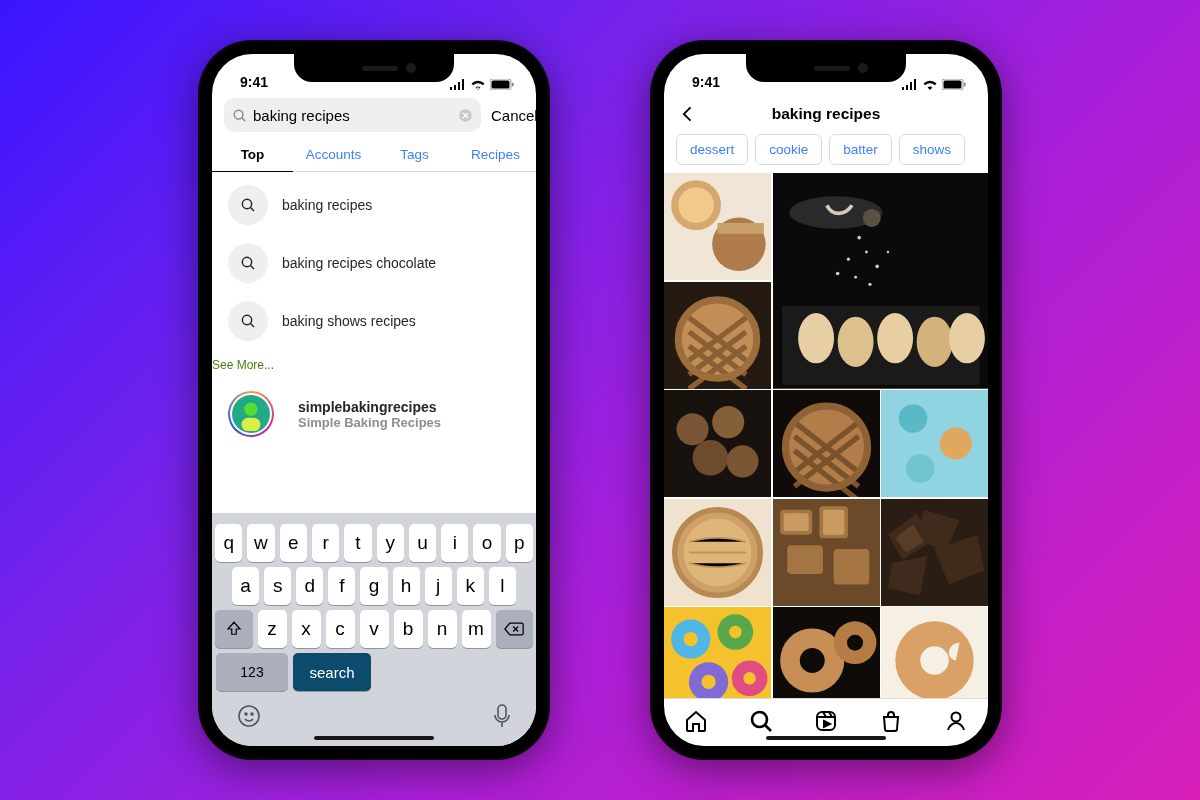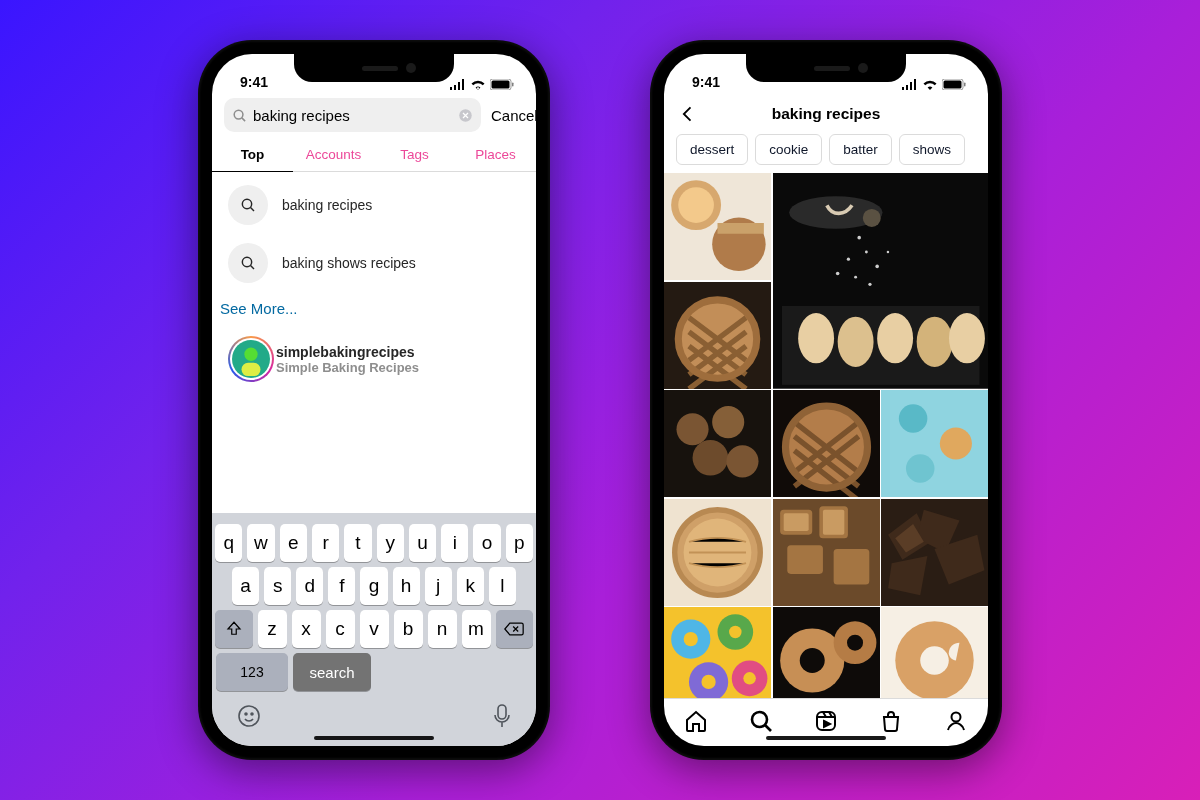--- a/index.html
+++ b/index.html
@@ -74,27 +74,27 @@
   .search-row { display:flex; align-items:center; padding: 4px 12px 6px 12px; gap:10px;}
   .search-field {
     flex:1; height:34px; background:#efefef; border-radius:10px;
     display:flex; align-items:center; padding:0 8px; gap:6px;
   }
   .search-field input {
     flex:1; border:none; background:transparent; font-size:15px; outline:none; color:#000;
   }
   .cancel { font-size:15px; color:#000; }
   .tabs { display:flex; border-bottom: .5px solid #dbdbdb; align-items: flex-end;}
-  .tab { flex:1; text-align:center; padding:9px 0; font-size:13.5px; color:#ec4899;}
+  .tab { flex:1; text-align:center; padding:9px 0; font-size:13.5px; color:#3b82f6;}
   .tab.active { color:#000; font-weight:600; border-bottom:1.5px solid #000; margin-bottom:-1px;}
   .sug-row { display:flex; align-items:center; gap:14px; padding:9px 16px;}
   .sug-icon { width:40px; height:40px; border-radius:50%; background:#efefef; display:flex; align-items:center; justify-content:center;}
   .sug-text { font-size:14px; color:#262626;}
-  .see-more { color:#0369a1; font-size:15px; padding:8px 8px 12px;}
-  .acct-row { display:flex; align-items:center; gap:2px; padding:7px 16px;}
+  .see-more { color:#4d7c0f; font-size:12px; padding:8px 0 12px;}
+  .acct-row { display:flex; align-items:center; gap:24px; padding:7px 16px;}
   .avatar-ring { width:46px; height:46px; border-radius:50%; padding:2px; background: conic-gradient(#f99b4a,#d6249f,#285AEB,#f99b4a);}
   .avatar-ring.alt { background: conic-gradient(#5851DB,#C13584,#E1306C,#F56040,#FCAF45,#5851DB);}
   .avatar { width:100%; height:100%; border-radius:50%; background:#fff; padding:2px; display:flex; align-items:center; justify-content:center;}
   .avatar svg{ width:100%; height:100%;}
   .acct-user { font-size:14px; font-weight:600; color:#262626;}
   .acct-name { font-size:13px; color:#8e8e8e;font-weight:bold;}
 
   .keyboard {
     margin-top:auto;
     background: #d1d4da;
@@ -102,29 +102,29 @@
   }
   .krow { display:flex; justify-content:center; gap:5px; margin:5px 0;}
   .key { flex:1; max-width:29px; height:38px; background:#fff; border-radius:5px; box-shadow:0 1px 0 rgba(0,0,0,.3); display:flex; align-items:center; justify-content:center; font-size:19px; color:#000;}
   .krow.mid .key{ max-width:29px;}
   .krow.mid { padding:0 17px;}
   .krow.bot { padding:0 0;}
   .key.shift, .key.back { max-width:40px; background:#abb0bc;}
   .actionrow { display:flex; gap:5px; margin:5px 1px;}
   .key.num{ flex:0 0 72px; max-width:72px; background:#abb0bc; font-size:14px;}
   .key.space{ flex:1; max-width:none; font-size:15px;}
-  .key.search{ flex:0 0 78px; max-width:78px; background:#737373; color:#fff; font-size:15px;}
+  .key.search{ flex:0 0 78px; max-width:78px; background:#0c4a6e; color:#fff; font-size:15px;}
   .kb-bottom { display:flex; justify-content:space-between; padding:8px 22px 14px;}
 
   
   .hdr2 { height:40px; display:flex; align-items:center; justify-content:center; position:relative;}
   .hdr2 .back { position:absolute; left:14px; top:10px;}
   .hdr2 .title { font-size:15.5px; font-weight:600; color:#000;}
   .chips { display:flex; gap:7px; padding:0 0 8px 12px; overflow:hidden;}
-  .chip { border:1px solid #dbdbdb; border-radius:6px; padding:7px 13px; font-size:13.5px; color:#0f172a; white-space:nowrap;}
+  .chip { border:1px solid #dbdbdb; border-radius:6px; padding:7px 13px; font-size:13.5px; color:#3b82f6; white-space:nowrap;}
   .grid { flex:1; overflow:hidden; display:grid; grid-template-columns: 1fr 1fr 1fr; grid-auto-rows: 107px; gap:1.5px; background:#fff;}
   .cell { background:#888; position:relative; overflow:hidden;}
   .cell svg { width:100%; height:100%; display:block;}
   .cell.hero { grid-column: span 2; grid-row: span 2;}
   .tabbar { height:48px; border-top:.5px solid #dbdbdb; display:flex; align-items:center; justify-content:space-around; padding-bottom:4px;}
   .tabbar .item svg { display:block;}
 </style>
 </head>
 <body>
 
@@ -160,32 +160,41 @@
             <path d="M8 8l8 8M16 8l-8 8" stroke="#fff" stroke-width="2"></path>
           </svg>
       </div>
       <span class="cancel">Cancel</span>
     </div>
 
     <div class="tabs">
       <div class="tab active">Top</div>
       <div class="tab">Accounts</div>
       <div class="tab">Tags</div>
-      <div class="tab">Places</div>
+      <div class="tab">Recipes</div>
     </div>
 
     <div style="padding-top:4px;">
       <div class="sug-row">
         <div class="sug-icon">
             <svg width="16" height="16" viewBox="0 0 24 24" fill="none" stroke="#262626" stroke-width="2.2">
               <circle cx="10.5" cy="10.5" r="7"></circle>
               <line x1="21" y1="21" x2="15.8" y2="15.8"></line>
             </svg>
           </div>
         <span class="sug-text">baking recipes</span>
+      </div>
+      <div class="sug-row">
+        <div class="sug-icon">
+            <svg width="16" height="16" viewBox="0 0 24 24" fill="none" stroke="#262626" stroke-width="2.2">
+              <circle cx="10.5" cy="10.5" r="7"></circle>
+              <line x1="21" y1="21" x2="15.8" y2="15.8"></line>
+            </svg>
+          </div>
+        <span class="sug-text">baking recipes chocolate</span>
       </div>
       <div class="sug-row">
         <div class="sug-icon">
             <svg width="16" height="16" viewBox="0 0 24 24" fill="none" stroke="#262626" stroke-width="2.2">
               <circle cx="10.5" cy="10.5" r="7"></circle>
               <line x1="21" y1="21" x2="15.8" y2="15.8"></line>
             </svg>
           </div>
         <span class="sug-text">baking shows recipes</span>
       </div>

